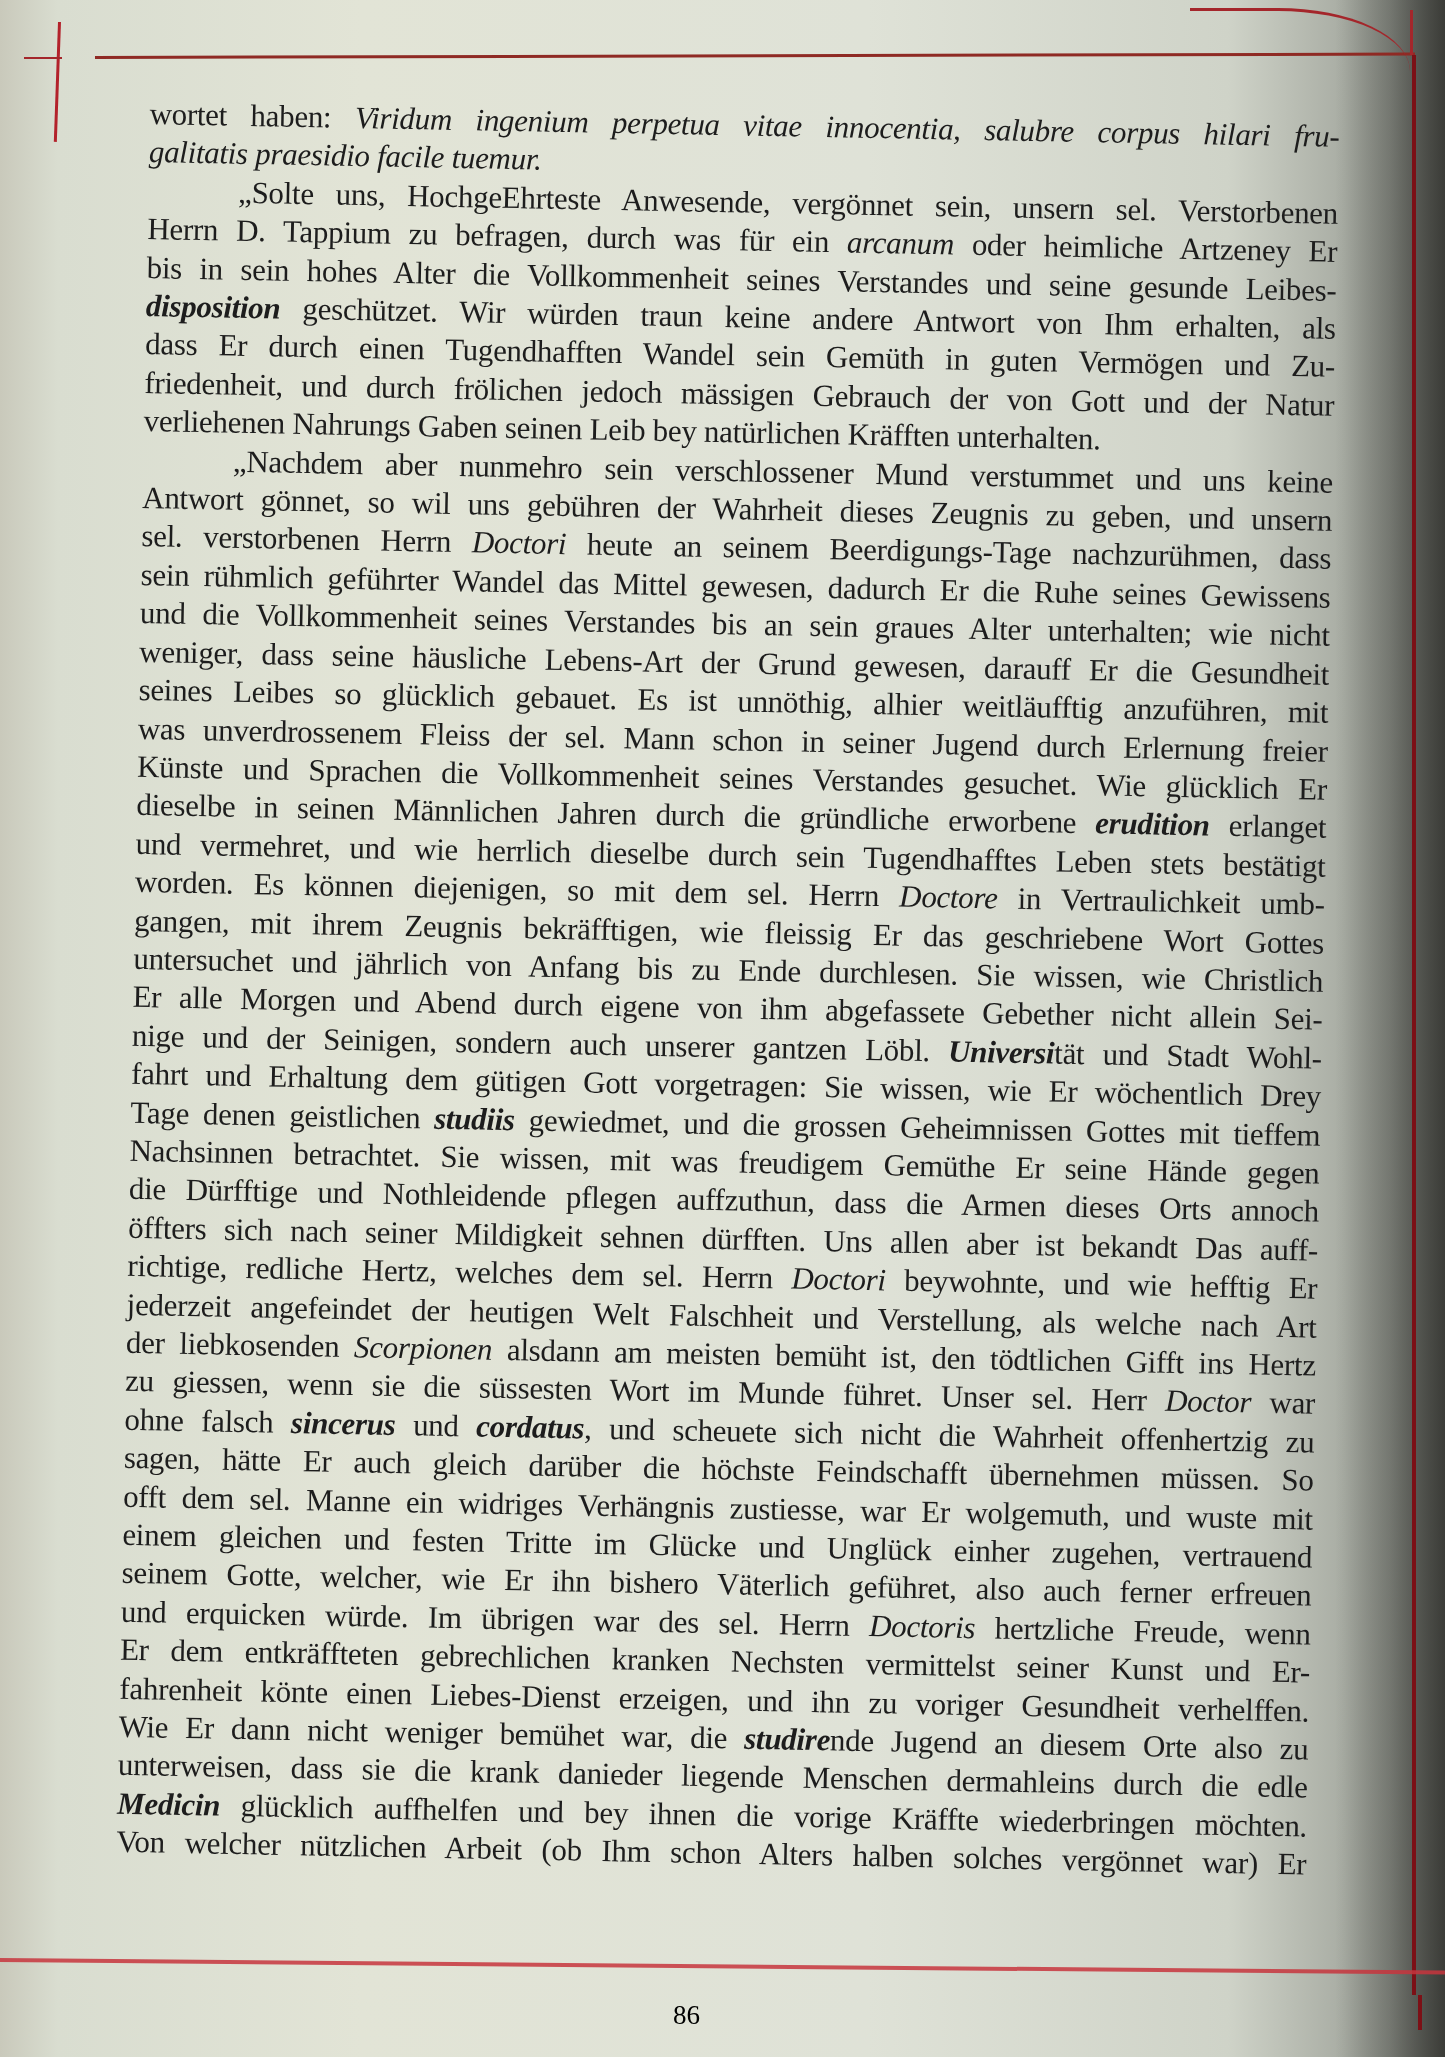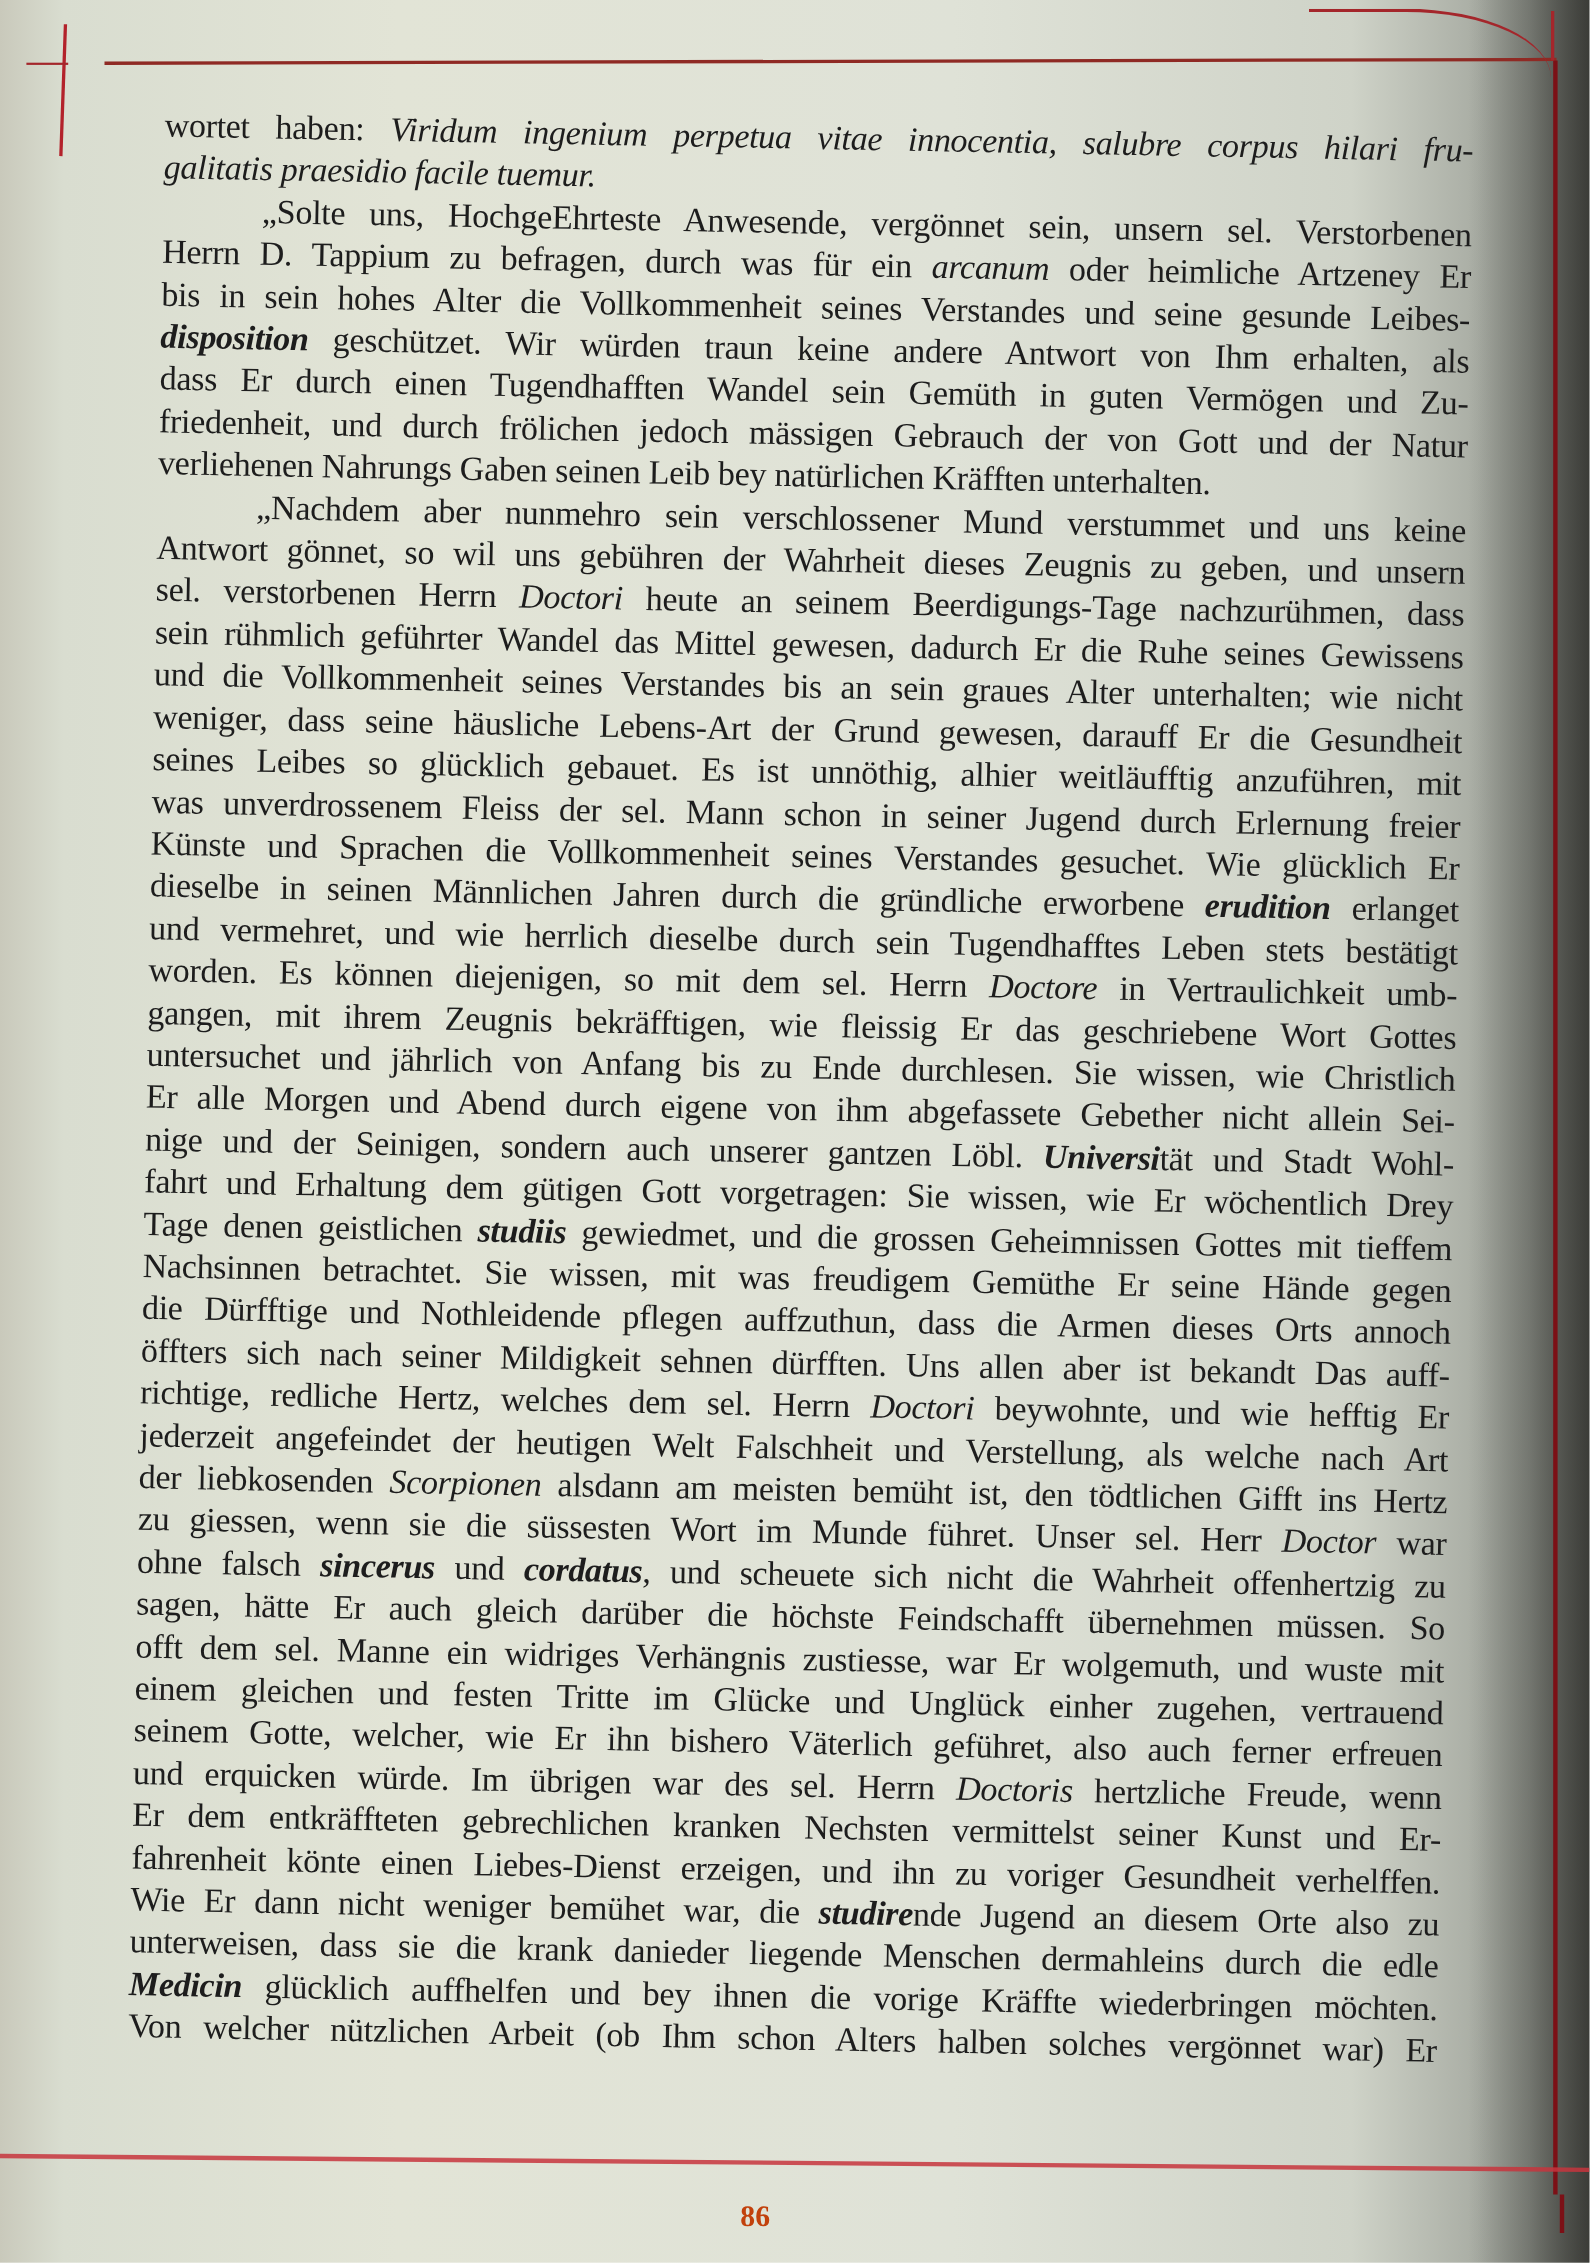--- a/index.html
+++ b/index.html
@@ -30,22 +30,22 @@
     text-align:justify;
     transform: rotate(1.1deg); transform-origin: 0 0;
     letter-spacing:-0.3px;
   }
   .line { display:block; white-space:nowrap; text-align-last:justify; text-align:justify; }
   .line.last { text-align-last:left; }
   .indent { padding-left:90px; }
   .it { font-style:italic; }
   .itb { font-style:italic; font-weight:bold; }
   .page-number {
-    position:absolute; left:673px; top:2000px; font-weight:bold;
-    font-size:27px; font-family:"Liberation Serif", serif; color:#c2410c;
+    position:absolute; left:673px; top:2000px; font-weight:normal;
+    font-size:27px; font-family:"Liberation Serif", serif; color:#000000;
   }
 </style>
 </head>
 <body>
 
 <div class="shade-right"></div>
 
 <div class="rule rule-top"></div>
 <div class="rule-top-curve"></div>
 <div class="rule rule-left"></div>

